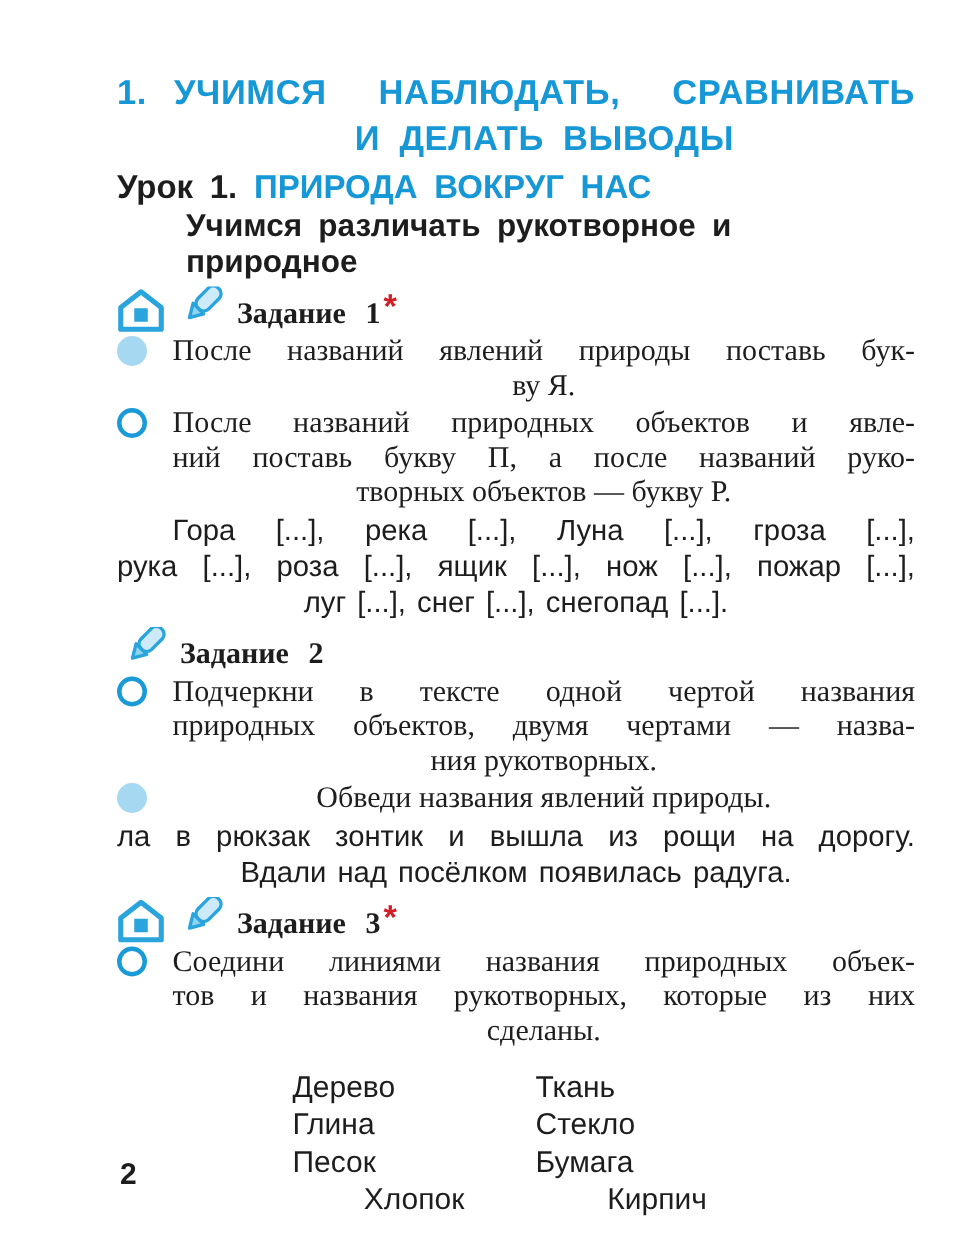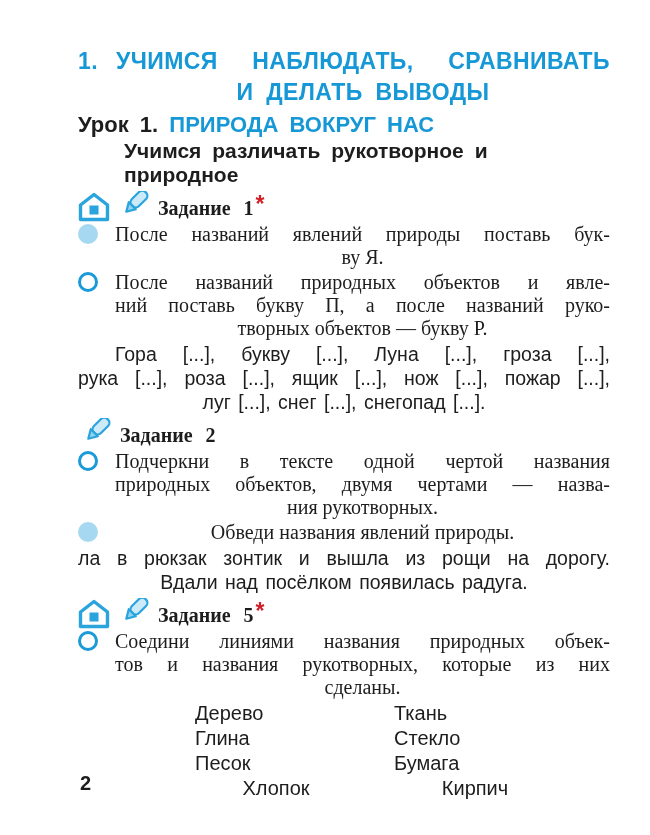--- a/index.html
+++ b/index.html
@@ -35,21 +35,21 @@
 
   
   .serif{font-family:"Liberation Serif",serif;font-size:20px;line-height:23px;}
   .sans{font-size:19.5px;line-height:24px;word-spacing:2px;}
   .passage{margin:0 0 4px 0;}
   .line{text-align:center;}
   .line.j{text-align:justify;text-align-last:justify;}
   .line.ind{text-indent:37px;}
 
   
-  .columns{display:flex;padding-left:117px;margin-top:2px;font-size:20px;line-height:25px;word-spacing:2px;gap:37px;}
+  .columns{display:flex;padding-left:117px;margin-top:14px;font-size:20px;line-height:25px;word-spacing:2px;}
   .col{width:162px;}
 
   
   .page-number{position:absolute;left:80px;top:772px;font-size:20px;font-weight:bold;}
 </style>
 </head>
 <body>
 
 <div class="page">
 
@@ -98,21 +98,21 @@
     <div class="bullet-row">
       <span class="bullet outline"></span>
       <div class="bullet-text serif">
           <div class="line j">После названий природных объектов и явле-</div>
           <div class="line j">ний поставь букву П, а после названий руко-</div>
           <div class="line">творных объектов — букву Р.</div>
         </div>
     </div>
 
     <div class="passage sans">
-        <div class="line j ind">Гора [...], букву [...], Луна [...], гроза [...],</div>
+        <div class="line j ind">Гора [...], река [...], Луна [...], гроза [...],</div>
         <div class="line j">рука [...], роза [...], ящик [...], нож [...], пожар [...],</div>
         <div class="line">луг [...], снег [...], снегопад [...].</div>
       </div>
   </section>
 
   <section>
     <div class="task-header">
       <span class="icon pen">
         <svg width="34" height="32" viewBox="0 0 34 32">
           <g transform="rotate(45 17 14)">
@@ -155,21 +155,21 @@
         </svg>
       </span>
       <span class="icon pen">
         <svg width="34" height="32" viewBox="0 0 34 32">
           <g transform="rotate(45 17 14)">
             <rect x="12" y="-4" width="10" height="19" rx="4.5" fill="#cdeaf8" stroke="#2aa4dd" stroke-width="2.2"></rect>
             <path d="M12 15 L22 15 L17 23.5 Z" fill="#8ed3f0" stroke="#2aa4dd" stroke-width="2.2" stroke-linejoin="round"></path>
           </g>
         </svg>
       </span>
-      <span class="task-label"><span>Задание 5</span><span class="star">*</span></span>
+      <span class="task-label"><span>Задание 3</span><span class="star">*</span></span>
     </div>
 
     <div class="bullet-row">
       <span class="bullet outline"></span>
       <div class="bullet-text serif">
           <div class="line j">Соедини линиями названия природных объек-</div>
           <div class="line j">тов и названия рукотворных, которые из них</div>
           <div class="line">сделаны.</div>
         </div>
     </div>

